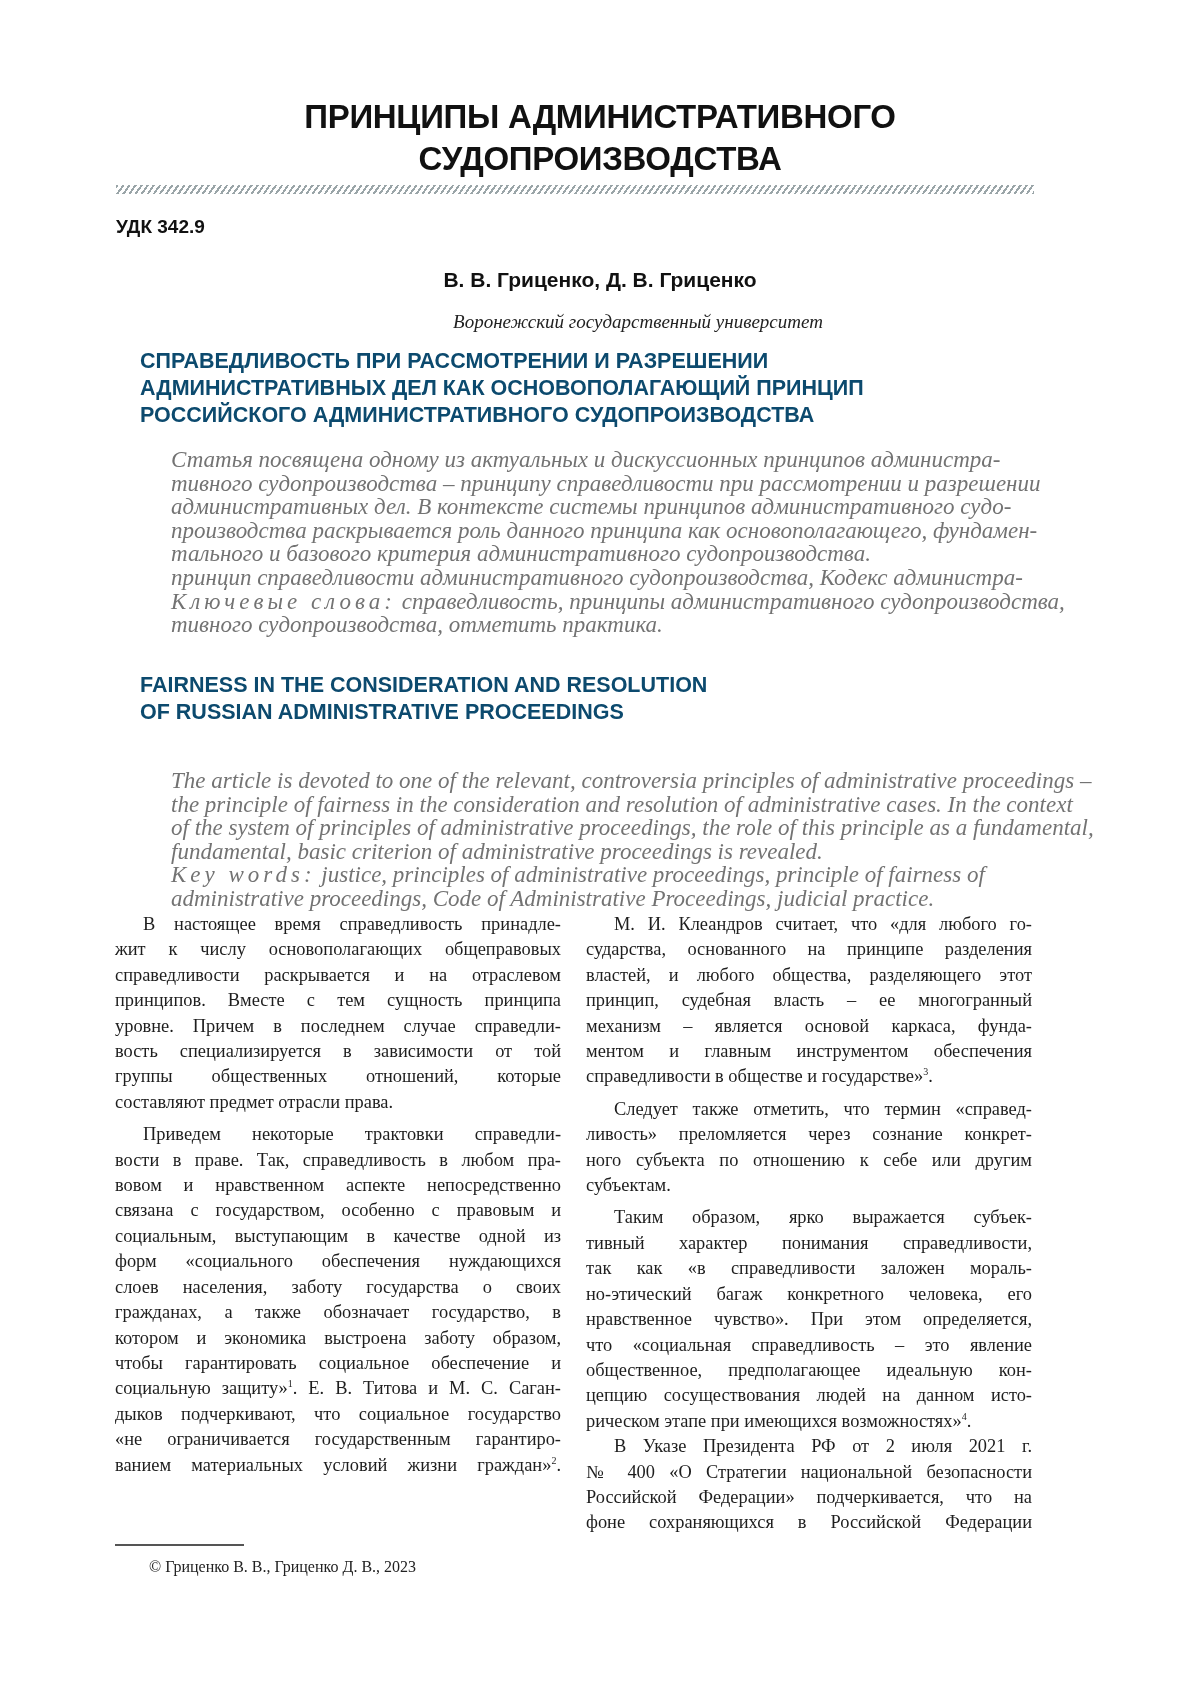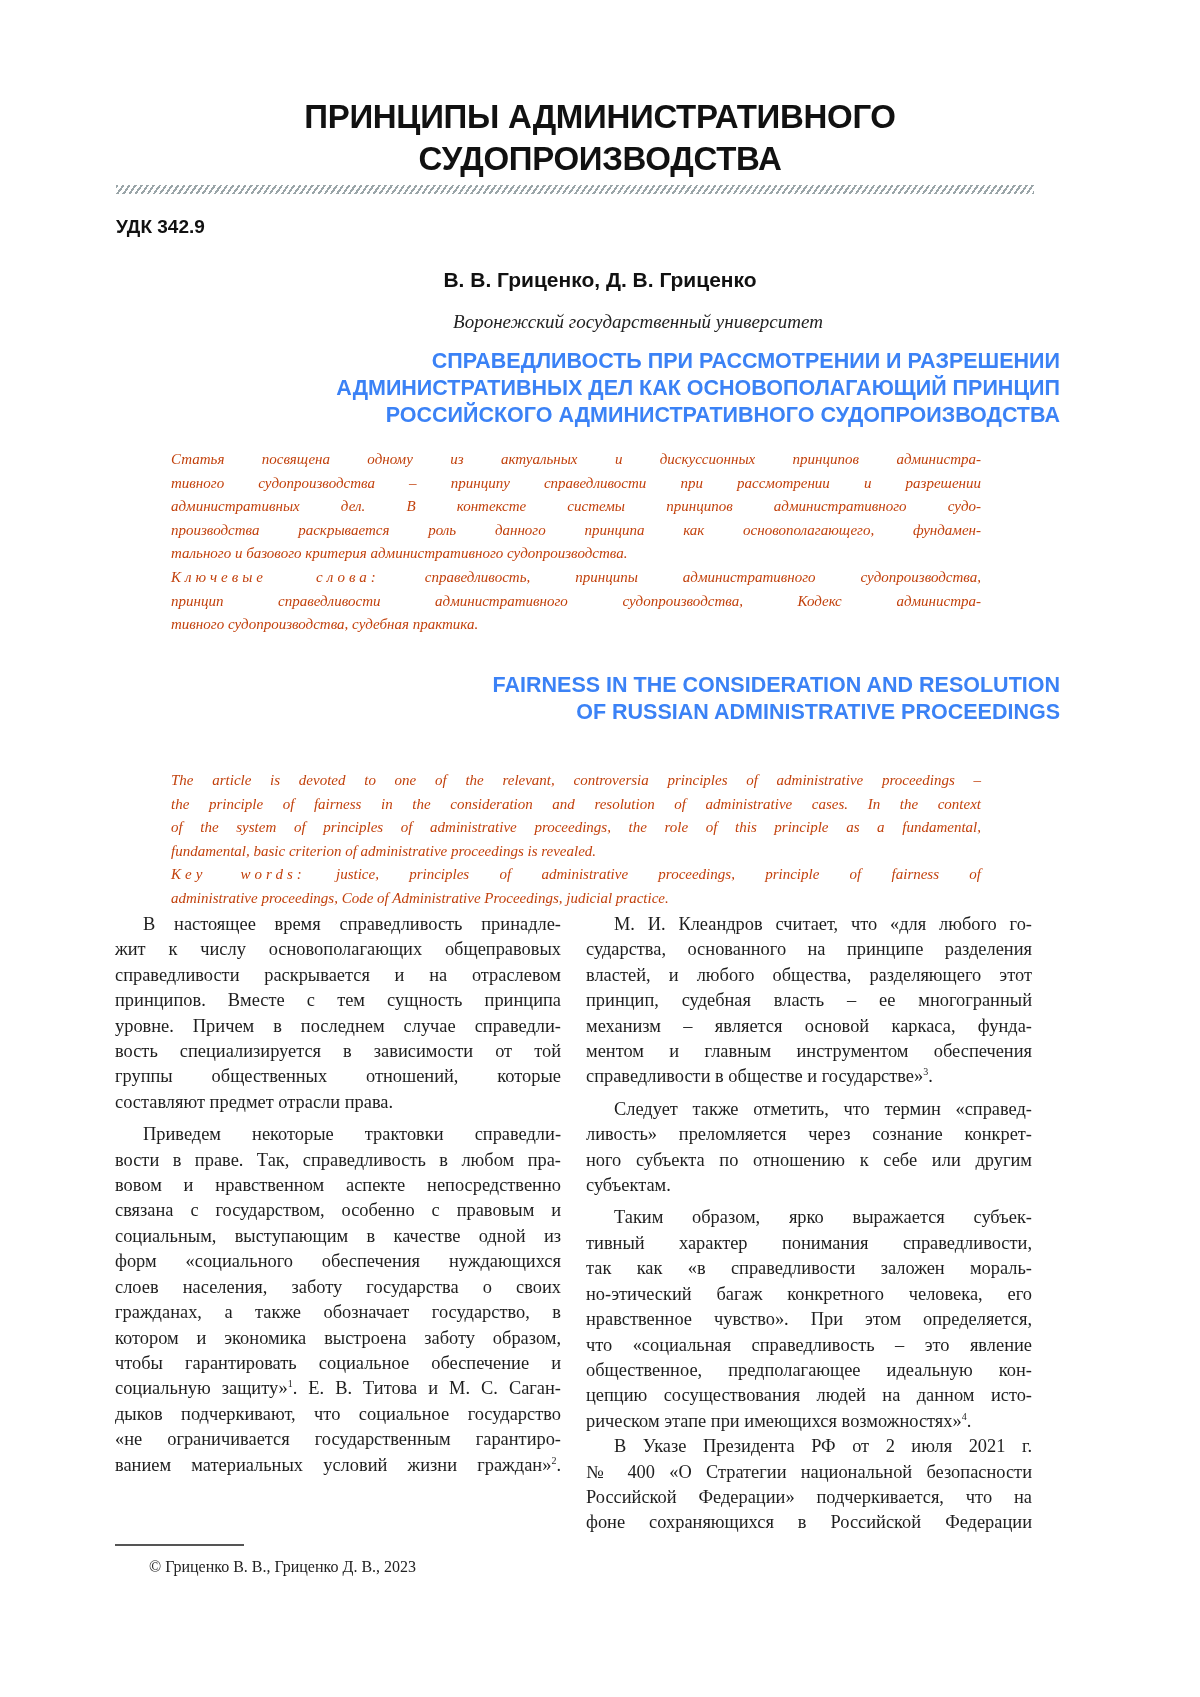--- a/index.html
+++ b/index.html
@@ -23,32 +23,32 @@
   }
   .authors {
     position: absolute; left: 0; top: 268px; width: 1200px; text-align: center;
     font-family: "Liberation Sans", sans-serif; font-weight: bold; font-size: 21px; color: #111;
   }
   .affiliation {
     position: absolute; left: 0; top: 311px; width: 1200px; text-align: center;
     font-family: "Liberation Serif", serif; font-style: italic; font-size: 19px; color: #222; margin-left: 38px;
   }
   .article-title {
-    position: absolute; left: 140px; width: 920px; text-align: right;
+    position: absolute; left: 140px; width: 920px; text-align: left;
     font-family: "Liberation Sans", sans-serif; font-weight: bold; font-size: 21.5px; line-height: 27px;
-    color: #3b82f6;
+    color: #0c4a6e;
   }
   .article-title .line { display: block; white-space: nowrap; }
   .title-ru { top: 348px; }
   .title-en { top: 672px; }
 
   .abstract {
     position: absolute; left: 171px; width: 810px;
-    font-family: "Liberation Serif", serif; font-style: italic; font-size: 15px; line-height: 23.6px;
-    color: #c2410c;
+    font-family: "Liberation Serif", serif; font-style: italic; font-size: 23px; line-height: 23.6px;
+    color: #737373;
   }
   .abstract .line { display: block; white-space: nowrap; text-align: justify; text-align-last: justify; }
   .abstract .line.last { text-align-last: left; }
   .abstract-ru { top: 448px; }
   .abstract-en { top: 769px; }
   .spaced { letter-spacing: 4px; }
 
   .column {
     position: absolute; top: 912px; width: 446px;
     font-family: "Liberation Serif", serif; font-size: 18.4px; line-height: 25.4px; color: #1e1e1e;
@@ -92,23 +92,23 @@
     <span class="line">АДМИНИСТРАТИВНЫХ ДЕЛ КАК ОСНОВОПОЛАГАЮЩИЙ ПРИНЦИП</span>
     <span class="line">РОССИЙСКОГО АДМИНИСТРАТИВНОГО СУДОПРОИЗВОДСТВА</span>
   </div>
 
   <div class="abstract abstract-ru">
     <span class="line">Статья посвящена одному из актуальных и дискуссионных принципов администра-</span>
     <span class="line">тивного судопроизводства – принципу справедливости при рассмотрении и разрешении</span>
     <span class="line">административных дел. В контексте системы принципов административного судо-</span>
     <span class="line">производства раскрывается роль данного принципа как основополагающего, фундамен-</span>
     <span class="line last">тального и базового критерия административного судопроизводства.</span>
+    <span class="line">принцип справедливости административного судопроизводства, Кодекс администра-</span>
     <span class="line"><span class="spaced">Ключевые слова:</span><span> справедливость, принципы административного судопроизводства,</span></span>
-    <span class="line">принцип справедливости административного судопроизводства, Кодекс администра-</span>
-    <span class="line last">тивного судопроизводства, судебная практика.</span>
+    <span class="line last">тивного судопроизводства, отметить практика.</span>
   </div>
 
   <div class="article-title title-en">
     <span class="line">FAIRNESS IN THE CONSIDERATION AND RESOLUTION</span>
     <span class="line">OF RUSSIAN ADMINISTRATIVE PROCEEDINGS</span>
   </div>
 
   <div class="abstract abstract-en">
     <span class="line">The article is devoted to one of the relevant, controversia principles of administrative proceedings –</span>
     <span class="line">the principle of fairness in the consideration and resolution of administrative cases. In the context</span>

